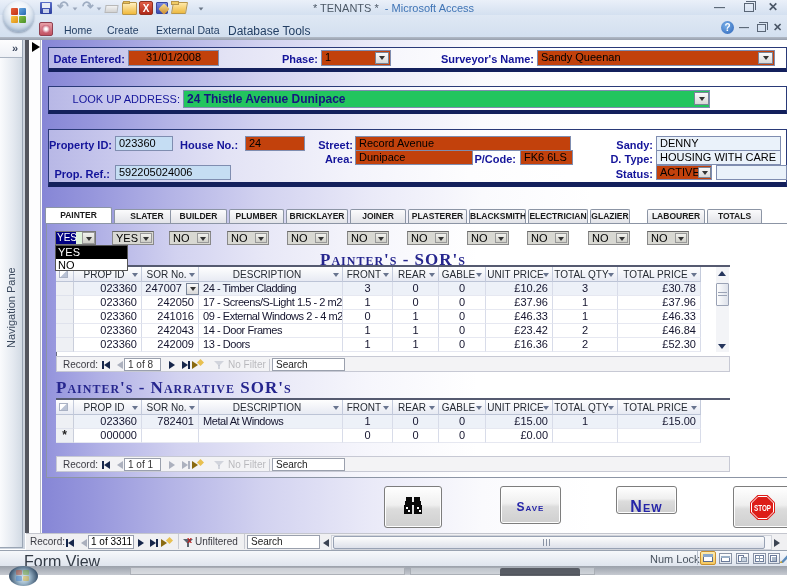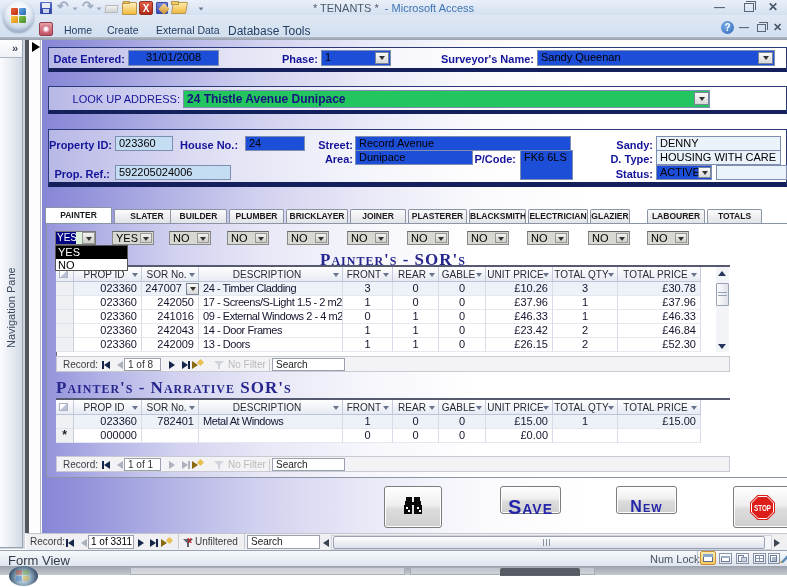--- a/index.html
+++ b/index.html
@@ -1,20 +1,20 @@
 <!DOCTYPE html>
 <html><head>
 <meta charset="utf-8">
 <style>
 *{margin:0;padding:0;box-sizing:border-box}
 html,body{width:787px;height:587px;overflow:hidden}
 body{position:relative;font-family:"Liberation Sans",sans-serif;background:#fff}
 .a{position:absolute}
 .lbl{position:absolute;font-weight:bold;font-size:11px;color:#14149a;white-space:nowrap}
-.tb{position:absolute;background:#1d4ed8;border:1px solid #7f8db0;font-size:11px;color:#000;white-space:nowrap;line-height:13px;padding:0 3px;overflow:hidden}
+.tb{position:absolute;background:#c2410c;border:1px solid #7f8db0;font-size:11px;color:#000;white-space:nowrap;line-height:13px;padding:0 3px;overflow:hidden}
 .dbtn{position:absolute;background:linear-gradient(#fafafa,#d8d8d8);border:1px solid #7a8598}
 .tri{position:absolute;width:0;height:0;border-left:3px solid transparent;border-right:3px solid transparent;border-top:4px solid #333}
 .gcombo{position:absolute;height:14px;background:#d8d8d2;border:1px solid #888;border-top-color:#666;font-size:11px;color:#000;line-height:12px;padding-left:3px}
 .gbtn{position:absolute;right:1px;top:1px;width:12px;height:10px;background:linear-gradient(#f2f2ee,#cfcfc8);border:1px solid #999}
 .gbtn .tri{left:2px;top:3px}
 .tab{position:absolute;top:2px;height:16px;background:linear-gradient(#fbfbfc,#e2e3e8);border:1px solid #8c95a5;border-bottom:none;border-radius:2px 2px 0 0;font-size:8.5px;font-weight:bold;color:#1a1a1a;text-align:center;line-height:16px;overflow:hidden}
 .navbar{position:absolute;background:#f3f3f5;border:1px solid #c7c9d4;font-size:11px;color:#333}
 .nbx{position:absolute;background:#fff;border:1px solid #9aa0ad;font-size:10px;line-height:12px;padding-left:3px;white-space:nowrap}
 .btn{position:absolute;border:1px solid #7d7d7d;border-radius:3px;background:linear-gradient(#ffffff,#efefef 45%,#dcdcdc 55%,#cfcfcf);box-shadow:inset 0 0 0 1px #fdfdfd;text-align:center;font-weight:bold;color:#2525a8;font-family:"Liberation Sans",sans-serif}
 .sc{font-variant:small-caps;letter-spacing:1px}
@@ -125,21 +125,21 @@
 <div class="tb" style="left:115px;top:136px;width:58px;height:15px;background:#c5ddf3;line-height:12px">023360</div>
 <div class="lbl" style="left:180px;top:139px;width:56px;text-align:right">House No.:</div>
 <div class="tb" style="left:245px;top:136px;width:60px;height:15px;line-height:12px">24</div>
 <div class="lbl" style="left:300px;top:139px;width:53px;text-align:right">Street:</div>
 <div class="tb" style="left:355px;top:136px;width:216px;height:15px;line-height:12px">Record Avenue</div>
 <div class="lbl" style="left:600px;top:139px;width:53px;text-align:right">Sandy:</div>
 <div class="tb" style="left:656px;top:136px;width:125px;height:15px;line-height:12px;background:#eaf2fa">DENNY</div>
 <div class="lbl" style="left:300px;top:153px;width:53px;text-align:right">Area:</div>
 <div class="tb" style="left:355px;top:150px;width:118px;height:15px;line-height:12px">Dunipace</div>
 <div class="lbl" style="left:460px;top:153px;width:56px;text-align:right">P/Code:</div>
-<div class="tb" style="left:520px;top:150px;width:53px;height:30px;line-height:12px">FK6 6LS</div>
+<div class="tb" style="left:520px;top:150px;width:53px;height:15px;line-height:12px">FK6 6LS</div>
 <div class="lbl" style="left:600px;top:153px;width:53px;text-align:right">D. Type:</div>
 <div class="tb" style="left:656px;top:150px;width:125px;height:15px;line-height:12px;background:#eaf2fa">HOUSING WITH CARE</div>
 <div class="lbl" style="left:48px;top:168px;width:62px;text-align:right">Prop. Ref.:</div>
 <div class="tb" style="left:115px;top:165px;width:116px;height:15px;background:#c5ddf3;line-height:12px">592205024006</div>
 <div class="lbl" style="left:600px;top:168px;width:53px;text-align:right">Status:</div>
 <div class="tb" style="left:656px;top:165px;width:56px;height:15px;line-height:12px">ACTIVE</div>
 <div class="dbtn" style="left:698px;top:167px;width:13px;height:11px">
     <span class="tri" style="left:3px;top:3px"></span>
   </div>
 <div class="tb" style="left:716px;top:165px;width:71px;height:15px;background:#eaf2fa"></div>
@@ -270,21 +270,21 @@
     <span class="c9 rt">£46.84</span>
   </div>
 <div class="selc" style="top:338px"></div>
 <div class="drow" style="top:338px">
     <span class="c1 rt">023360</span>
     <span class="c2 rt">242009</span>
     <span class="c3 lt">13 - Doors</span>
     <span class="c4 ct">1</span>
     <span class="c5 ct">1</span>
     <span class="c6 ct">0</span>
-    <span class="c7 rt">£26.15</span>
+    <span class="c7 rt">£16.36</span>
     <span class="c8 ct">2</span>
     <span class="c9 rt">£52.30</span>
   </div>
 
 <div class="a" style="left:716px;top:267px;width:13px;height:85px;background:#f3f4f7"></div>
 <div class="a" style="left:718px;top:271px;width:0;height:0;border-left:4px solid transparent;border-right:4px solid transparent;border-bottom:5px solid #25355c"></div>
 <div class="a" style="left:716px;top:283px;width:13px;height:23px;background:linear-gradient(90deg,#fdfdfd,#dde1ea);border:1px solid #9aa2b5;border-radius:1px"></div>
 <div class="a" style="left:718px;top:292px;width:9px;height:1px;background:#9aa2b5"></div>
 <div class="a" style="left:718px;top:295px;width:9px;height:1px;background:#9aa2b5"></div>
 <div class="a" style="left:718px;top:344px;width:0;height:0;border-left:4px solid transparent;border-right:4px solid transparent;border-top:5px solid #25355c"></div>
@@ -377,21 +377,21 @@
       <rect x="10" y="5" width="4" height="3"></rect>
       <rect x="3" y="8" width="8" height="9"></rect>
         <rect x="13" y="8" width="8" height="9"></rect>
       <rect x="5" y="10" width="2" height="2" fill="#fff"></rect>
         <rect x="16" y="10" width="2" height="2" fill="#fff"></rect>
       <rect x="7" y="13" width="2" height="2" fill="#fff"></rect>
         <rect x="18" y="13" width="2" height="2" fill="#fff"></rect>
     </g>
   </svg>
 </div>
-<div class="btn sc" style="left:500px;top:486px;width:61px;height:28px;font-size:20px;line-height:40px">Save</div>
+<div class="btn sc" style="left:500px;top:486px;width:61px;height:38px;font-size:12px;line-height:40px">Save</div>
 <div class="btn sc" style="left:616px;top:486px;width:61px;height:28px;font-size:16px;line-height:40px">New</div>
 <div class="btn" style="left:733px;top:486px;width:58px;height:42px">
   <svg width="27" height="27" viewBox="0 0 27 27" style="margin-top:7px">
     <polygon points="8.5,1 18.5,1 26,8.5 26,18.5 18.5,26 8.5,26 1,18.5 1,8.5" fill="#dd1d18"></polygon>
     <polygon points="9,2.5 18,2.5 24.5,9 24.5,18 18,24.5 9,24.5 2.5,18 2.5,9" fill="none" stroke="#ffffff" stroke-width="1"></polygon>
     <text x="13.5" y="17" font-family="Liberation Sans,sans-serif" font-size="8.5" font-weight="bold" fill="#ffffff" text-anchor="middle" textLength="17" lengthAdjust="spacingAndGlyphs">STOP</text>
   </svg>
 </div>
 
 <div class="a" style="left:26px;top:533px;width:761px;height:17px;background:#f0f0f2;border-top:1px solid #c4c6ce"></div>
@@ -415,21 +415,21 @@
 
 <span class="tl" style="left:323px;top:539px;border-right-color:#3c4452"></span>
 <div class="a" style="left:331px;top:535px;width:441px;height:15px;background:#f4f5f8;border:1px solid #d0d3da"></div>
 <div class="a" style="left:333px;top:536px;width:432px;height:13px;background:linear-gradient(#fdfdfd,#dde1ea);border:1px solid #98a2b4;border-radius:2px"></div>
 <span class="a" style="left:543px;top:539px;width:1px;height:7px;background:#8a93a4"></span>
 <span class="a" style="left:546px;top:539px;width:1px;height:7px;background:#8a93a4"></span>
 <span class="a" style="left:549px;top:539px;width:1px;height:7px;background:#8a93a4"></span>
 <span class="tr" style="left:774px;top:539px;border-left-color:#3c4452"></span>
 
 <div class="a" style="left:0;top:550px;width:787px;height:16px;background:linear-gradient(#f6f8fb,#dfe5ee);border-top:1px solid #98a2b0"></div>
-<span class="a" style="left:8px;top:553px;font-size:13px;color:#333b46">Form View</span>
+<span class="a" style="left:24px;top:553px;font-size:16px;color:#333b46">Form View</span>
 <span class="a" style="left:650px;top:553px;font-size:11px;color:#49535f">Num Lock</span>
 <span class="a" style="left:697px;top:551px;width:1px;height:14px;background:#b8c0cc"></span>
 <div class="a" style="left:700px;top:551px;width:16px;height:14px;background:linear-gradient(#fdecb0,#f6c960);border:1px solid #c89030;border-radius:2px"></div>
 <div class="a" style="left:703px;top:554px;width:10px;height:8px;background:#fff;border:1px solid #5a6a8a"></div>
 <div class="a" style="left:703px;top:554px;width:10px;height:3px;background:#8aa8cc"></div>
 <div class="a" style="left:719px;top:553px;width:13px;height:11px;background:linear-gradient(#fcfdfe,#dfe4ec);border:1px solid #8a94a6"></div>
 <div class="a" style="left:721px;top:556px;width:9px;height:6px;background:#fff;border:1px solid #6a7a9a"></div>
 <div class="a" style="left:721px;top:556px;width:9px;height:2px;background:#9ab0c8"></div>
 <div class="a" style="left:736px;top:553px;width:13px;height:11px;background:linear-gradient(#fcfdfe,#dfe4ec);border:1px solid #8a94a6"></div>
 <div class="a" style="left:738px;top:555px;width:6px;height:7px;background:#fff;border:1px solid #6a7a9a"></div>

